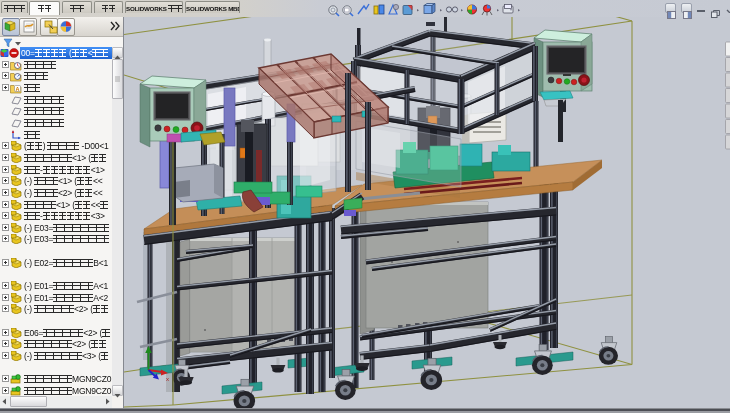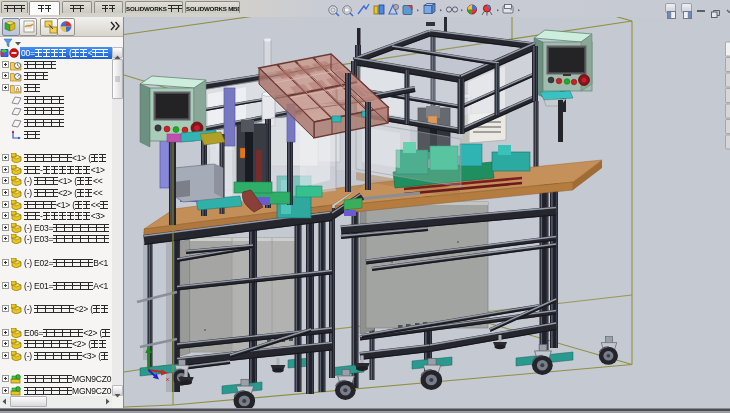--- a/index.html
+++ b/index.html
@@ -806,20 +806,32 @@
           <span class="tx"><i class="c"></i><i class="c"></i><i class="c"></i><i class="c"></i><i class="c"></i></span>
         </div>
 <div class="trow" style="top:81.6px">
           <svg width="12" height="11" class="ticon" style="left:10px">
             <path d="M3,1 L3,8 L10,8" stroke="#3355cc" stroke-width="1.2" fill="none"></path>
             <polygon points="3,0 1.8,3 4.2,3" fill="#cc2222"></polygon>
             <polygon points="11,8 8,6.8 8,9.2" fill="#3355cc"></polygon>
           </svg>
           <span class="tx"><i class="c"></i><i class="c"></i></span>
         </div>
+<div class="trow" style="top:93.2px">
+          <div class="plus">
+            <i></i>
+            <b></b>
+          </div>
+          <svg width="11" height="10" class="ticon" style="left:11px">
+            <polygon points="1,4 5,2 10,4 10,8 5,10 1,8" fill="#e8c520" stroke="#8a7000" stroke-width="0.7"></polygon>
+            <polygon points="1,4 5,2 10,4 5,6" fill="#f6e060" stroke="#8a7000" stroke-width="0.5"></polygon>
+            <rect x="0" y="0" width="5" height="4" fill="#e8c520" stroke="#8a7000" stroke-width="0.7"></rect>
+          </svg>
+          <span class="tx"><span class="lx">(</span><i class="c"></i><i class="c"></i><span class="lx">) </span><i class="c"></i><i class="c"></i><i class="c"></i><i class="c"></i><span class="lx"> -D00&lt;1</span></span>
+        </div>
 <div class="trow" style="top:104.9px">
           <div class="plus">
             <i></i>
             <b></b>
           </div>
           <svg width="11" height="10" class="ticon" style="left:11px">
             <polygon points="1,4 5,2 10,4 10,8 5,10 1,8" fill="#e8c520" stroke="#8a7000" stroke-width="0.7"></polygon>
             <polygon points="1,4 5,2 10,4 5,6" fill="#f6e060" stroke="#8a7000" stroke-width="0.5"></polygon>
             <rect x="0" y="0" width="5" height="4" fill="#e8c520" stroke="#8a7000" stroke-width="0.7"></rect>
           </svg>
@@ -925,20 +937,32 @@
           <div class="plus">
             <i></i>
             <b></b>
           </div>
           <svg width="11" height="10" class="ticon" style="left:11px">
             <polygon points="1,4 5,2 10,4 10,8 5,10 1,8" fill="#e8c520" stroke="#8a7000" stroke-width="0.7"></polygon>
             <polygon points="1,4 5,2 10,4 5,6" fill="#f6e060" stroke="#8a7000" stroke-width="0.5"></polygon>
             <rect x="0" y="0" width="5" height="4" fill="#e8c520" stroke="#8a7000" stroke-width="0.7"></rect>
           </svg>
           <span class="tx"><span class="lx">(-) E01=</span><i class="c"></i><i class="c"></i><i class="c"></i><i class="c"></i><i class="c"></i><span class="lx">A&lt;1</span></span>
+        </div>
+<div class="trow" style="top:244.7px">
+          <div class="plus">
+            <i></i>
+            <b></b>
+          </div>
+          <svg width="11" height="10" class="ticon" style="left:11px">
+            <polygon points="1,4 5,2 10,4 10,8 5,10 1,8" fill="#e8c520" stroke="#8a7000" stroke-width="0.7"></polygon>
+            <polygon points="1,4 5,2 10,4 5,6" fill="#f6e060" stroke="#8a7000" stroke-width="0.5"></polygon>
+            <rect x="0" y="0" width="5" height="4" fill="#e8c520" stroke="#8a7000" stroke-width="0.7"></rect>
+          </svg>
+          <span class="tx"><span class="lx">(-) E01=</span><i class="c"></i><i class="c"></i><i class="c"></i><i class="c"></i><i class="c"></i><span class="lx">A&lt;2</span></span>
         </div>
 <div class="trow" style="top:256.3px">
           <div class="plus">
             <i></i>
             <b></b>
           </div>
           <svg width="11" height="10" class="ticon" style="left:11px">
             <polygon points="1,4 5,2 10,4 10,8 5,10 1,8" fill="#e8c520" stroke="#8a7000" stroke-width="0.7"></polygon>
             <polygon points="1,4 5,2 10,4 5,6" fill="#f6e060" stroke="#8a7000" stroke-width="0.5"></polygon>
             <rect x="0" y="0" width="5" height="4" fill="#e8c520" stroke="#8a7000" stroke-width="0.7"></rect>

